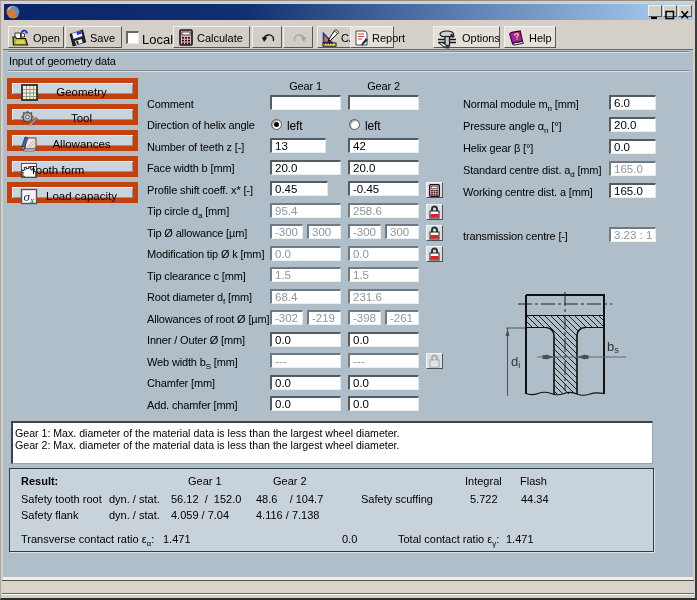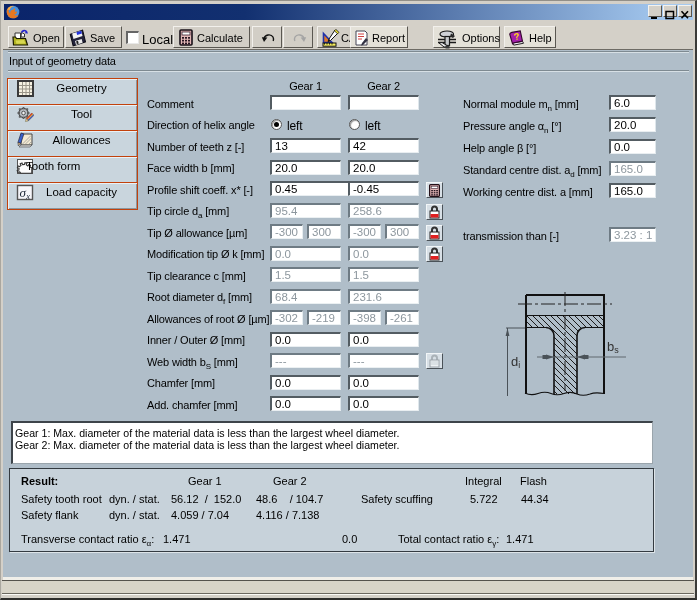--- a/index.html
+++ b/index.html
@@ -22,22 +22,22 @@
     font-size:11px; color:#000; }
   .tbtn.lt { background:#e4e1d8; }
   .tlabel { position:absolute; top:5px; }
   
   #content { position:absolute; left:3px; top:50px; width:690px; height:527px; background:#b0bec9; }
   .sep { position:absolute; left:8px; width:681px; height:2px;
     border-top:1px solid #7e8a91; border-bottom:1px solid #d7e0e5; }
   .lbl { position:absolute; font-size:11px; color:#000; white-space:nowrap; letter-spacing:-0.15px; }
   sub { font-size:8px; }
   
-  .sbtn { position:absolute; left:7px; width:131px; height:28px; background:#c9d5dd;
-    border:1px solid #c2410c; box-shadow:inset 1px 1px 0 #e9f1f5, inset -1px -1px 0 #8b979e;
+  .sbtn { position:absolute; left:7px; width:131px; height:21px; background:#c9d5dd;
+    border:5px solid #c2410c; box-shadow:inset 1px 1px 0 #e9f1f5, inset -1px -1px 0 #8b979e;
     font-size:11.5px; color:#000; }
   
   .fld { position:absolute; height:15px; background:#fff; font-size:11.5px; color:#000;
     border-style:solid; border-width:2px 1px 1px 2px; border-color:#535c62 #dfe7ec #e9eef1 #535c62;
     padding:0 0 0 3px; line-height:12px; white-space:nowrap; overflow:hidden; }
   .dis { color:#8d979e; border-color:#6e7b84 #e6edf0 #ebf0f2 #6e7b84 !important; }
   .lockbtn { position:absolute; left:426px; width:17px; height:16px; background:#d8e0e6;
     border-top:1px solid #f2f6f8; border-left:1px solid #f2f6f8;
     border-right:1px solid #4a5258; border-bottom:1px solid #4a5258; }
   
@@ -142,21 +142,21 @@
       <rect x="1" y="14" width="13" height="3.2" fill="#f8f060" stroke="#111" stroke-width="1"></rect>
       <path d="M2.5 14 v1.6 M5 14 v1.6 M7.5 14 v1.6 M10 14 v1.6" stroke="#111" stroke-width="0.9"></path>
       <g>
         <path d="M13 1 L16 4 L8.5 11.5 L6 12.5 L7 10 Z" fill="#fff" stroke="#111" stroke-width="1"></path>
         <path d="M13.8 0.4 L17 3.4 L15.6 4.8 L12.4 1.8 Z" fill="#f8ee30" stroke="#111" stroke-width="0.8"></path>
         <path d="M7 10 L8.5 11.5 L6 12.5 Z" fill="#111"></path>
       </g>
     </svg>
     <span class="tlabel" style="left:23px">CAD</span>
   </div>
-  <div class="tbtn lt" style="left:350px;width:58px">
+  <div class="tbtn lt" style="left:350px;width:44px">
     <svg class="abs" style="left:3px;top:3px" width="15" height="16" viewBox="0 0 15 16">
       <path d="M2 1 H11 L13 3 V15 H2 Z" fill="#fff" stroke="#445" stroke-width="1"></path>
       <path d="M4 4 H10 M4 6.5 H10 M4 9 H8" stroke="#d04040" stroke-width="1"></path>
       <path d="M12 8 L14 10 L9 15 L7 15.5 L8 13 Z" fill="#334"></path>
     </svg>
     <span class="tlabel" style="left:21px">Report</span>
   </div>
   <div class="tbtn lt" style="left:433px;width:67px">
     <svg class="abs" style="left:3px;top:3px" width="21" height="19" viewBox="0 0 21 19">
       <path d="M3 4 C3 2 7 1 10 1 C14 1 17 2.5 16.5 4.5 C16 6.5 13 7 10 7 C6 7 3 6 3 4 Z" fill="#d0d2d6" stroke="#1a1a1a" stroke-width="1.2"></path>
@@ -257,25 +257,25 @@
 
 <div class="fld" style="left:270px;top:95px;width:71px"></div>
 <div class="fld" style="left:348px;top:95px;width:71px"></div>
 
 <div class="abs" style="left:271px;top:119px;width:11px;height:11px;border-radius:50%;background:#fff;border:1px solid #555;box-shadow:inset 1px 1px 1px #999"></div>
 <div class="abs" style="left:274px;top:122px;width:5px;height:5px;border-radius:50%;background:#000"></div>
 <span class="lbl" style="left:287px;top:119px;font-size:12px">left</span>
 <div class="abs" style="left:349px;top:119px;width:11px;height:11px;border-radius:50%;background:#fff;border:1px solid #555;box-shadow:inset 1px 1px 1px #999"></div>
 <span class="lbl" style="left:365px;top:119px;font-size:12px">left</span>
 
-<div class="fld" style="left:270px;top:138px;width:71px">13</div>
+<div class="fld" style="left:270px;top:138px;width:56px">13</div>
 <div class="fld" style="left:348px;top:138px;width:71px">42</div>
 <div class="fld" style="left:270px;top:160px;width:71px">20.0</div>
 <div class="fld" style="left:348px;top:160px;width:71px">20.0</div>
-<div class="fld" style="left:270px;top:181px;width:91px">0.45</div>
+<div class="fld" style="left:270px;top:181px;width:58px">0.45</div>
 <div class="fld" style="left:348px;top:181px;width:71px">-0.45</div>
 <div class="fld dis" style="left:270px;top:203px;width:71px">95.4</div>
 <div class="fld dis" style="left:348px;top:203px;width:71px">258.6</div>
 <div class="fld dis" style="left:270px;top:224px;width:33px">-300</div>
 <div class="fld dis" style="left:307px;top:224px;width:34px">300</div>
 <div class="fld dis" style="left:348px;top:224px;width:33px">-300</div>
 <div class="fld dis" style="left:385px;top:224px;width:34px">300</div>
 <div class="fld dis" style="left:270px;top:246px;width:71px">0.0</div>
 <div class="fld dis" style="left:348px;top:246px;width:71px">0.0</div>
 <div class="fld dis" style="left:270px;top:267px;width:71px">1.5</div>
@@ -336,24 +336,24 @@
 <div class="lockbtn" style="top:353px">
   <svg width="13" height="14" viewBox="0 0 13 14" style="position:absolute;left:1px;top:0px">
     <path d="M4 6 V4 a2.5 2.5 0 0 1 5 0 V6" fill="none" stroke="#aab2b8" stroke-width="2"></path>
     <rect x="2" y="6" width="9" height="7" fill="#eef2f4" stroke="#9aa2a8" stroke-width="1"></rect>
     <path d="M3 8 H10 M3 10 H10" stroke="#c8d0d4" stroke-width="1"></path>
   </svg>
 </div>
 
 <span class="lbl" style="left:463px;top:98px">Normal module m<sub>n</sub> [mm]</span>
 <span class="lbl" style="left:463px;top:120px">Pressure angle α<sub>n</sub> [°]</span>
-<span class="lbl" style="left:463px;top:142px">Help angle β [°]</span>
+<span class="lbl" style="left:463px;top:142px">Helix gear β [°]</span>
 <span class="lbl" style="left:463px;top:164px">Standard centre dist. a<sub>d</sub> [mm]</span>
 <span class="lbl" style="left:463px;top:186px">Working centre dist. a [mm]</span>
-<span class="lbl" style="left:463px;top:230px">transmission than [-]</span>
+<span class="lbl" style="left:463px;top:230px">transmission centre [-]</span>
 <div class="fld" style="left:609px;top:95px;width:47px">6.0</div>
 <div class="fld" style="left:609px;top:117px;width:47px">20.0</div>
 <div class="fld" style="left:609px;top:139px;width:47px">0.0</div>
 <div class="fld dis" style="left:609px;top:161px;width:47px">165.0</div>
 <div class="fld" style="left:609px;top:183px;width:47px">165.0</div>
 <div class="fld dis" style="left:609px;top:227px;width:47px">3.23 : 1</div>
 
 <svg class="abs" style="left:495px;top:284px" width="145" height="122" viewBox="0 0 145 122">
   <defs>
     <pattern id="hatch" width="6" height="6" patternUnits="userSpaceOnUse">

